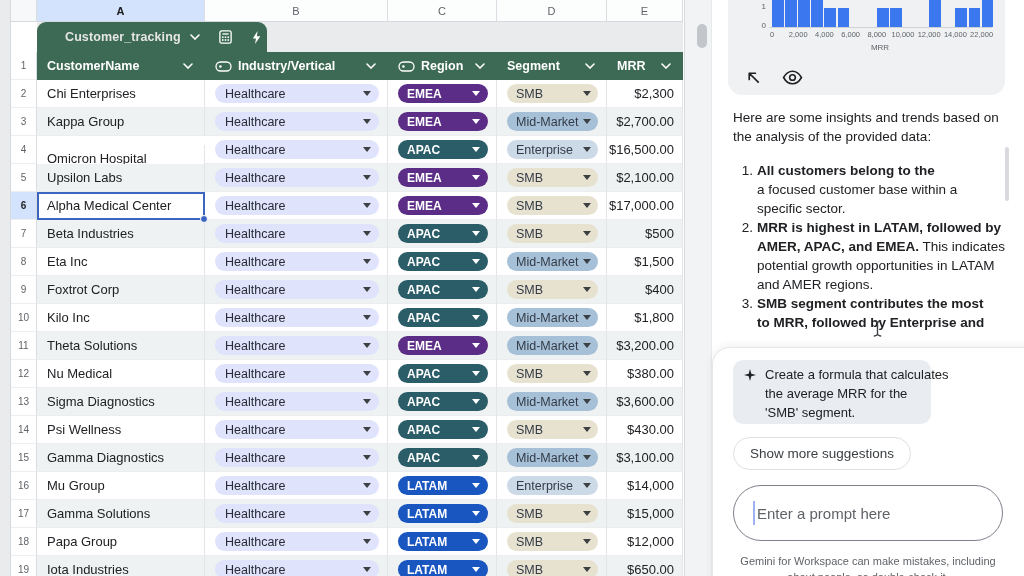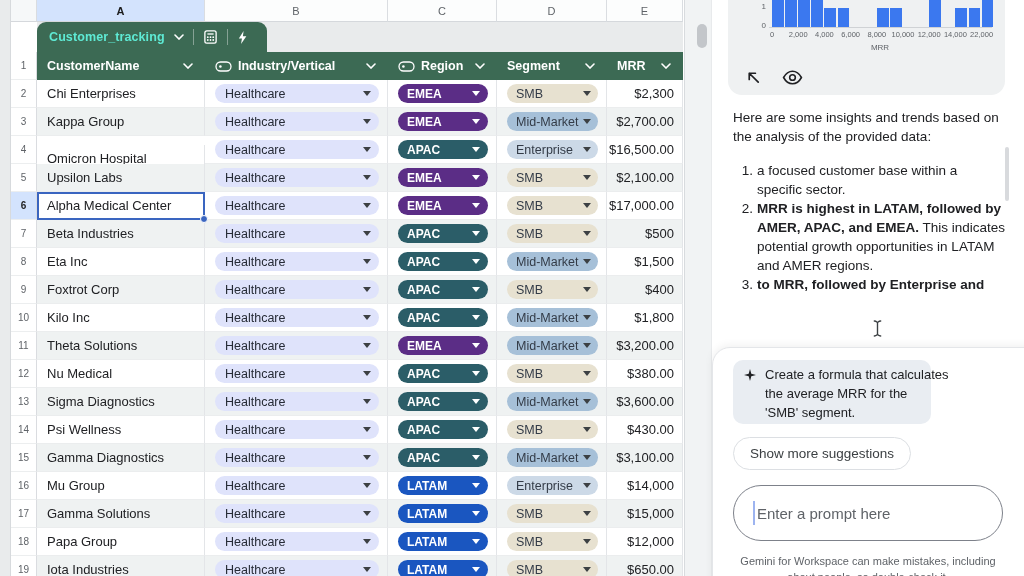--- a/index.html
+++ b/index.html
@@ -9,21 +9,21 @@
   .abs{position:absolute;}
   
   .left-strip{left:0;top:0;width:11px;height:576px;background:#e9ebec;border-right:1px solid #d7dadd;}
   .corner{left:11px;top:0;width:26px;height:22px;background:#f6f8f9;border-right:1px solid #d9dce0;border-bottom:1px solid #d5d8dc;}
   .col-letter{top:0;height:22px;display:flex;align-items:center;justify-content:center;
               font-size:11px;color:#5f6368;background:#fcfdfd;border-right:1px solid #dadde1;border-bottom:1px solid #d5d8dc;}
   .col-letter.sel{background:#d3e3fd;color:#1b1b1b;font-weight:bold;}
   .tab-band{left:37px;top:22px;width:646px;height:30px;background:#e9ebec;}
   .sheet-tab{left:37px;top:22px;width:230px;height:30px;border-radius:9px 9px 0 0;
              display:flex;align-items:center;padding:0 12px;gap:9px;}
-  .tab-title{color:#5eead4;font-size:12.5px;font-weight:600;letter-spacing:.1px;white-space:nowrap;}
+  .tab-title{color:#e5e5e5;font-size:12.5px;font-weight:600;letter-spacing:.1px;white-space:nowrap;margin-left:16px;}
   .tab-div{width:1px;height:16px;background:rgba(255,255,255,.38);}
   
   .hcell{top:52px;height:28px;display:flex;align-items:center;padding:0 12px 0 10px;gap:6px;
          color:#fff;font-size:12.5px;font-weight:600;}
   .hcell .push{flex:1;}
   .gut{left:11px;width:26px;background:#fff;display:flex;align-items:center;justify-content:center;
        font-size:10px;color:#5f6368;border-right:1px solid #dadce0;border-bottom:1px solid #eceeef;}
   .cell{display:flex;align-items:center;font-size:13px;color:#202124;background:#fff;
         border-right:1px solid #e3e5e8;border-bottom:1px solid #ebedee;padding:0 8px 0 10px;white-space:nowrap;overflow:hidden;}
   .cell.band{background:#eff2f2;}
@@ -629,36 +629,38 @@
       </svg>
   </div>
 
   <div class="abs insights" id="insights">
       <div class="iline">Here are some insights and trends based on</div>
       <div class="iline">the analysis of the provided data:</div>
       <div style="margin-top: 15px;">
         <div class="iitem">
           <div class="inum">1.</div>
           <div>
+            <div class="iline"><b>All customers belong to the</b></div>
             <div class="iline">a focused customer base within a</div>
             <div class="iline">specific sector.</div>
           </div>
         </div>
         <div class="iitem">
           <div class="inum">2.</div>
           <div>
             <div class="iline"><b>MRR is highest in LATAM, followed by</b></div>
             <div class="iline"><b>AMER, APAC, and EMEA.</b> This indicates</div>
             <div class="iline">potential growth opportunities in LATAM</div>
             <div class="iline">and AMER regions.</div>
           </div>
         </div>
         <div class="iitem">
           <div class="inum">3.</div>
           <div>
+            <div class="iline"><b>SMB segment contributes the most</b></div>
             <div class="iline"><b>to MRR, followed by Enterprise and</b></div>
           </div>
         </div>
       </div>
     </div>
   <div class="abs side-thumb"></div>
 
   <div class="abs bottom-panel"></div>
 
   <div class="abs sugg">

